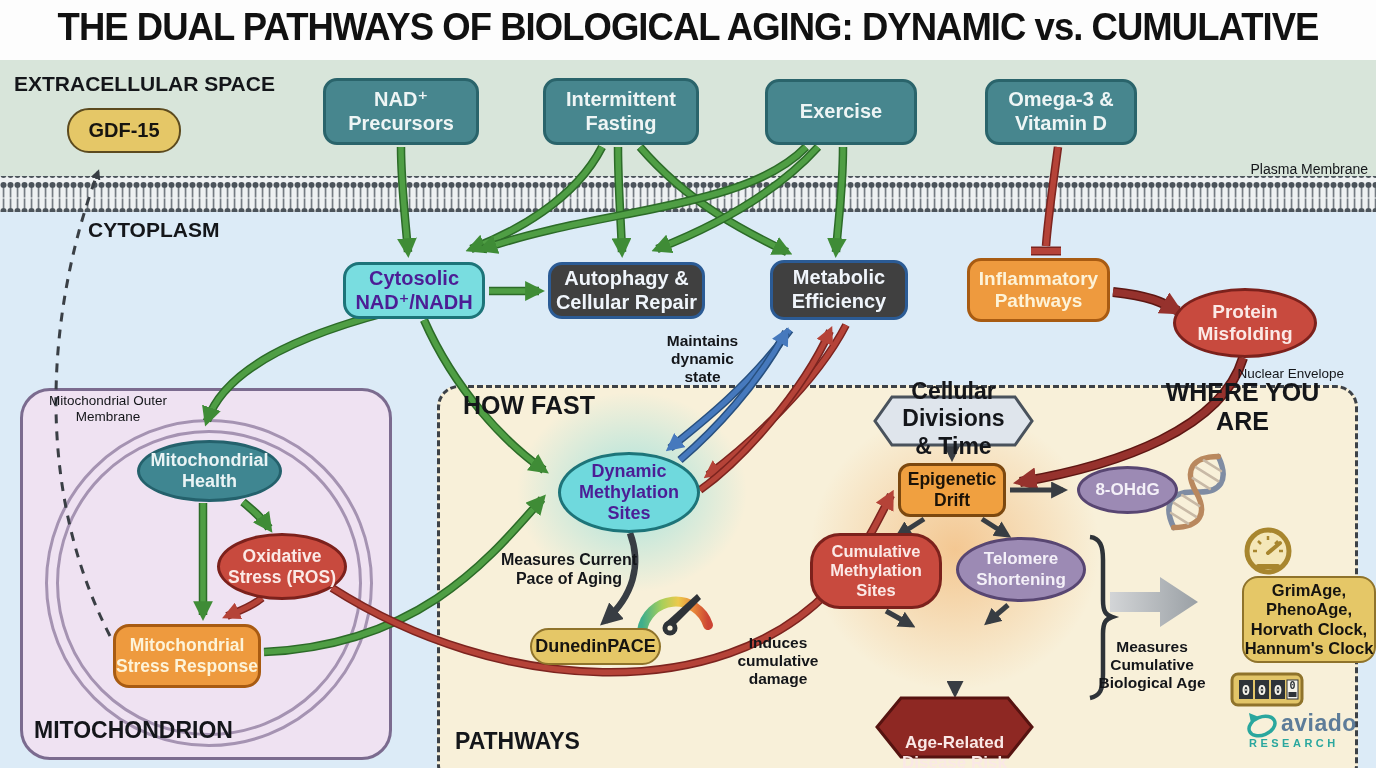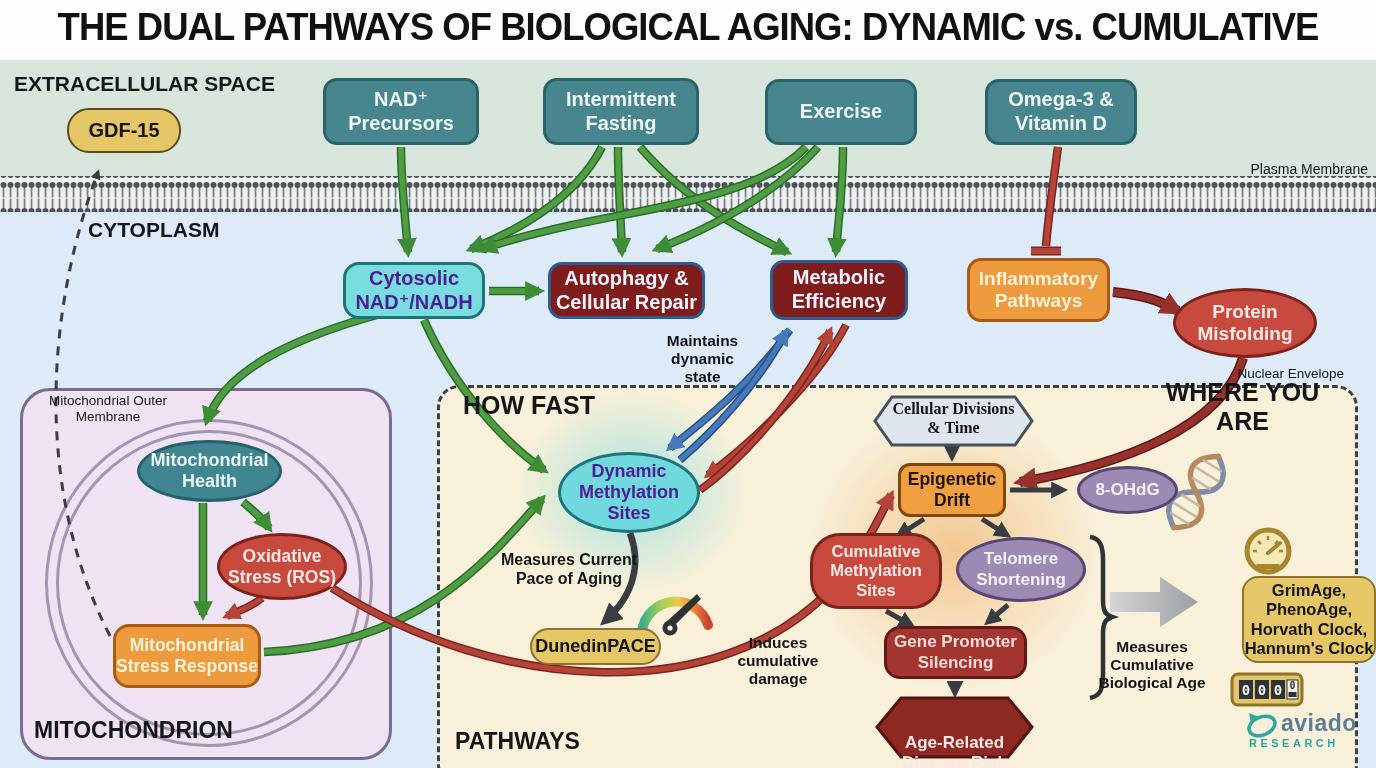--- a/index.html
+++ b/index.html
@@ -23,21 +23,21 @@
   .glow{position:absolute;border-radius:50%;}
   #glow-cyan{left:517px;top:392px;width:230px;height:200px;
     background:radial-gradient(closest-side,rgba(110,216,222,.6),rgba(110,216,222,0));}
   #glow-orange{left:810px;top:410px;width:290px;height:280px;
     background:radial-gradient(closest-side,rgba(238,150,60,.45),rgba(238,150,60,0));}
   
   .node,.lbl{position:absolute;display:flex;align-items:center;justify-content:center;
     text-align:center;white-space:pre-line;line-height:1.18;box-sizing:border-box;}
   .node{font-weight:bold;}
   .teal{background:#47868e;border:3px solid #2a646b;border-radius:14px;color:#eef5f5;font-size:20px;}
-  .bluebox{background:#7f1d1d;border:3px solid #2b5b95;border-radius:14px;color:#f0f5fb;font-size:20px;}
+  .bluebox{background:#404040;border:3px solid #2b5b95;border-radius:14px;color:#f0f5fb;font-size:20px;}
   .cyanbox{background:#79dde0;border:3px solid #1d7479;border-radius:16px;color:#4c1d95;font-size:20px;}
   .orangebox{background:#ee9a3e;border:3px solid #a85b12;border-radius:14px;color:#fdf3d8;font-size:19px;}
   .gold{background:#e5c767;border:2.5px solid #8f732b;border-radius:20px;color:#161410;font-size:18px;}
   .redell{background:#c84a3e;border:3px solid #7c211c;border-radius:50%;color:#fbe9e6;font-size:19px;}
   .purpell{background:#9c8ab4;border:3px solid #584672;border-radius:50%;color:#f4f0f8;font-size:17px;}
   .lbl{font-weight:800;color:#14161a;}
   svg{position:absolute;left:0;top:0;}
   .logo-name{position:absolute;font-weight:bold;font-size:23px;color:#5d7c99;letter-spacing:.5px;}
   .logo-sub{position:absolute;font-weight:bold;font-size:11px;color:#2aa79e;letter-spacing:3.5px;}
 </style>
@@ -267,32 +267,30 @@
   <div class="node redell" style="left:217px;top:533px;width:130px;height:67px;font-size:17.5px;">Oxidative
 Stress (ROS)</div>
   <div class="node orangebox" style="left:113px;top:624px;width:148px;height:64px;font-size:17.5px;border-radius:16px;">Mitochondrial
 Stress Response</div>
 
   <div class="node cyanbox" style="left:558px;top:452px;width:142px;height:81px;border-radius:50%;font-size:18px;background:#6fd9dd;">Dynamic
 Methylation
 Sites</div>
   <div class="node gold" style="left:530px;top:628px;width:131px;height:37px;font-weight:600;">DunedinPACE</div>
 
-  <div class="lbl" style="left:880px;top:399px;width:147px;height:40px;font-size:16px;font-weight:600;font-family:Liberation Serif, serif;">Cellular Divisions
+  <div class="lbl" style="left:880px;top:399px;width:147px;height:40px;font-size:23px;font-weight:600;">Cellular Divisions
 &amp; Time</div>
   <div class="node" style="left:898px;top:463px;width:108px;height:54px;background:#f0a040;border:3px solid #7c480f;border-radius:12px;color:#1c1308;font-size:17.5px;">Epigenetic
 Drift</div>
   <div class="node purpell" style="left:1077px;top:466px;width:101px;height:48px;">8-OHdG</div>
   <div class="node" style="left:810px;top:533px;width:132px;height:76px;background:#c84a3e;border:3px solid #7c211c;border-radius:30px;color:#fbe9e6;font-size:16.5px;">Cumulative
 Methylation
 Sites</div>
   <div class="node purpell" style="left:956px;top:537px;width:130px;height:65px;">Telomere
 Shortening</div>
-  <div class="node" style="left:884px;top:626px;width:143px;height:53px;background:#a33631;border:3px solid #671613;border-radius:16px;color:#f4dcd9;font-size:17px;">Gene Promoter
-Silencing</div>
   <div class="lbl" style="left:884px;top:702px;width:141px;height:50px;font-size:17px;color:#fae8e6;font-weight:bold;margin-top:26px;">Age-Related
 Disease Risk</div>
   <div class="node gold" style="left:1242px;top:576px;width:134px;height:87px;border-radius:16px;font-size:16.5px;">GrimAge,
 PhenoAge,
 Horvath Clock,
 Hannum's Clock</div>
 
   <div class="logo-name" style="left:1281px;top:710px;">aviado</div>
   <div class="logo-sub" style="left:1249px;top:737px;">RESEARCH</div>
 

